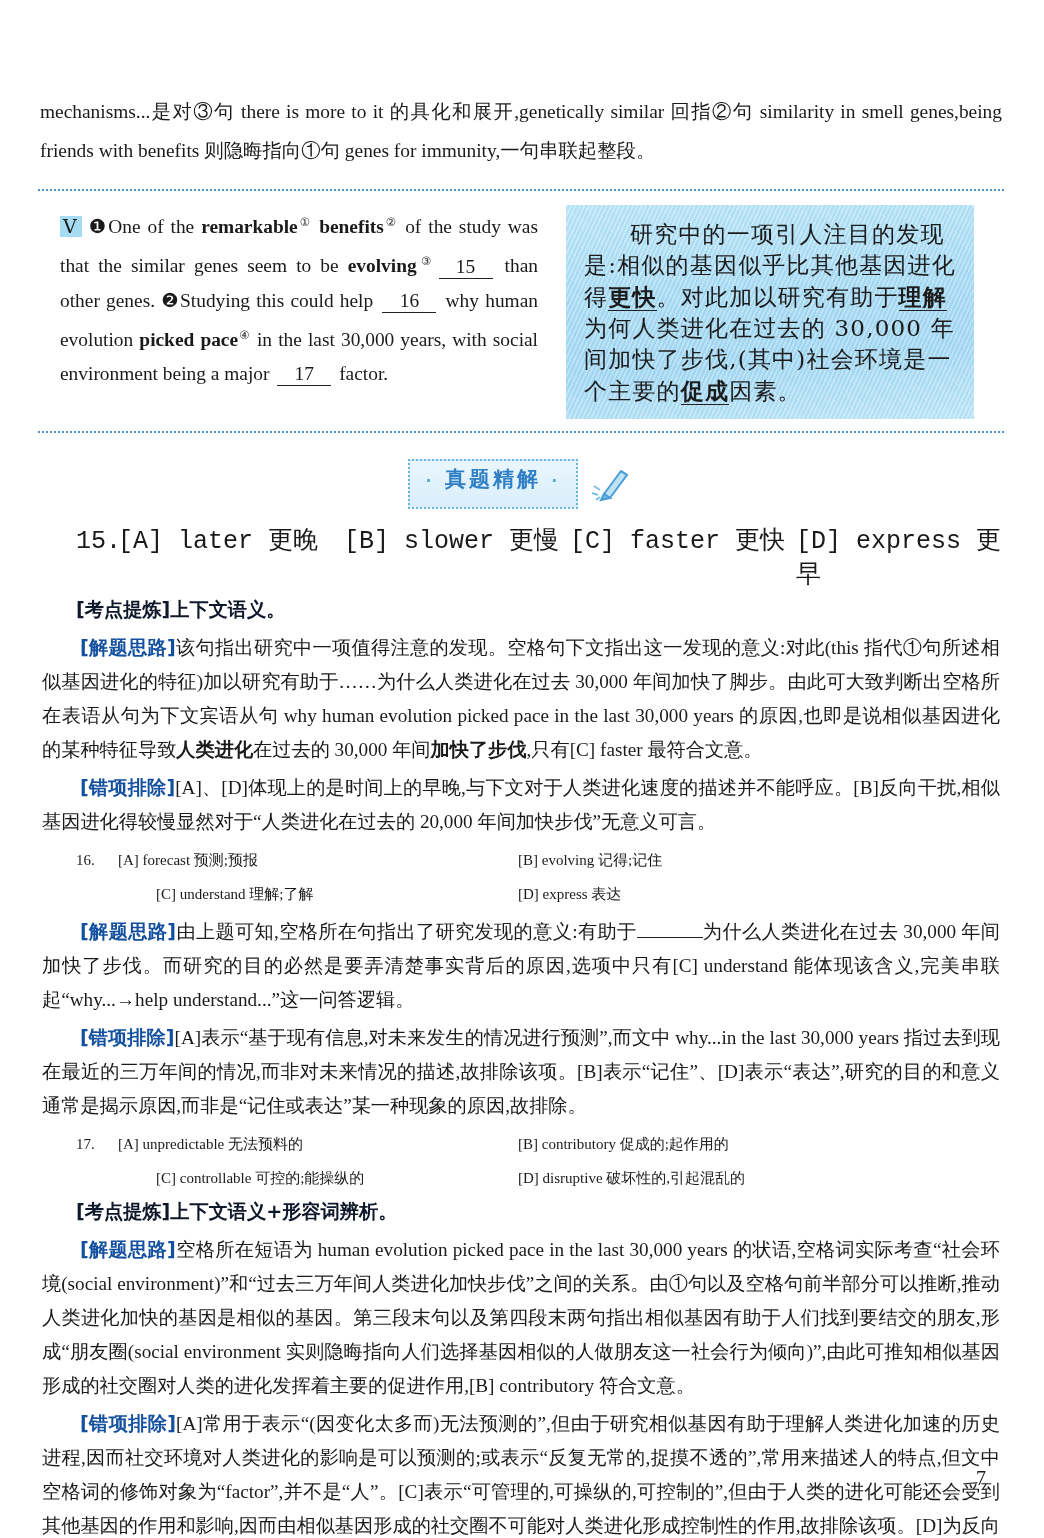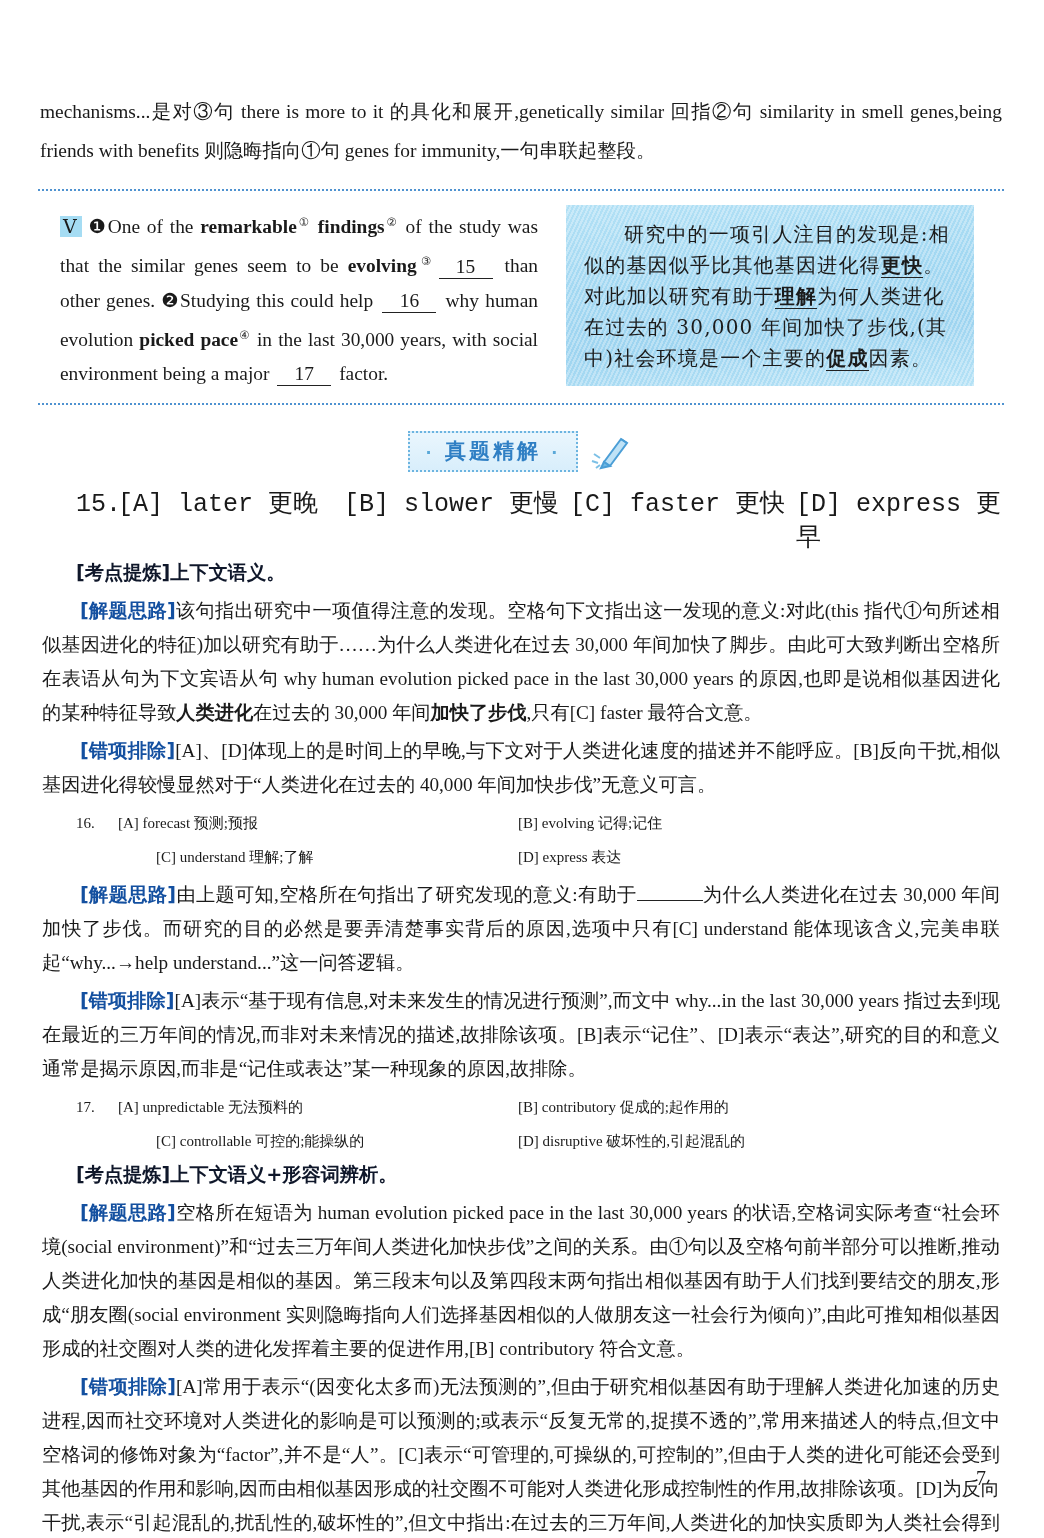--- a/index.html
+++ b/index.html
@@ -73,21 +73,21 @@
   }
 
   .passage-cn {
     width: 408px;
     margin-left: 28px;
     background:
       repeating-linear-gradient(115deg, rgba(255,255,255,0.30) 0 2px, rgba(160,215,240,0.12) 2px 4px),
       linear-gradient(175deg, #b5e2f6 0%, #a3d8f2 40%, #9ed4f0 70%, #b9e4f7 100%);
     padding: 14px 18px 12px 18px;
     box-sizing: border-box;
-    font-size: 20px;
+    font-size: 23px;
     line-height: 31px;
     color: #1b1b1b;
     letter-spacing: 1.2px;
     font-family: "DejaVu Serif", "Liberation Serif", serif;
   }
   .passage-cn .ind { text-indent: 2em; display: block; }
   .u { border-bottom: 1.4px solid #222; font-weight: bold; }
 
   
   .sec-header {
@@ -96,21 +96,21 @@
     align-items: center;
     margin: 26px 0 16px 0;
     gap: 12px;
   }
   .sec-title {
     border: 2px dotted #6cb4e0;
     color: #2f7fc4;
     font-size: 21px;
     font-weight: bold;
     letter-spacing: 3px;
-    padding: 4px 16px 5px 16px;
+    padding: 4px 16px 14px 16px;
     background: linear-gradient(180deg,#eaf6fd 0%, #d8eefb 100%);
     font-family: "DejaVu Sans", "Liberation Sans", sans-serif;
   }
   .sec-title .dot { color: #5aa8d8; font-size: 16px; }
   .pen-icon { width: 44px; height: 40px; }
 
   
   .qnum-row {
     font-size: 25px;
     line-height: 34px;
@@ -174,21 +174,21 @@
 <body>
 
 <div class="page">
 
   <p class="carryover">mechanisms...是对③句 there is more to it 的具化和展开,genetically similar 回指②句 similarity in smell genes,being friends with benefits 则隐晦指向①句 genes for immunity,一句串联起整段。</p>
 
   <div class="passage-block">
 
     <div class="passage-en">
       <span class="roman-mark">Ⅴ</span>
-      <span>❶</span><span>One of the </span><b class="b">remarkable</b><span class="sup">①</span><span> </span><b class="b">findings</b><span class="sup">②</span><span> of the study was that the similar genes seem to be </span><b class="b">evolving</b><span class="sup">③</span><span class="blank">15</span><span> than other genes.</span>
+      <span>❶</span><span>One of the </span><b class="b">remarkable</b><span class="sup">①</span><span> </span><b class="b">benefits</b><span class="sup">②</span><span> of the study was that the similar genes seem to be </span><b class="b">evolving</b><span class="sup">③</span><span class="blank">15</span><span> than other genes.</span>
       <span>❷</span><span>Studying this could help </span><span class="blank">16</span><span> why human evolution </span><b class="b">picked pace</b><span class="sup">④</span><span> in the last 30,000 years, with social environment being a major </span><span class="blank">17</span><span> factor.</span>
     </div>
 
     <div class="passage-cn">
       <span class="ind">
         <span>研究中的一项引人注目的发现是:相似的基因似乎比其他基因进化得</span><span class="u">更快</span><span>。对此加以研究有助于</span><span class="u">理解</span><span>为何人类进化在过去的 30,000 年间加快了步伐,(其中)社会环境是一个主要的</span><span class="u">促成</span><span>因素。</span>
       </span>
     </div>
   </div>
 
@@ -215,21 +215,21 @@
     <span class="opt opt-c"><span>[C]</span> <span>faster 更快</span></span>
     <span class="opt"><span>[D]</span> <span>express 更早</span></span>
   </div>
   <div class="tagline">
     <span class="tagtext">[考点提炼]</span><span class="tagtext">上下文语义。</span>
   </div>
   <p class="expl">
     <span class="lead-tag">[解题思路]</span><span>该句指出研究中一项值得注意的发现。空格句下文指出这一发现的意义:对此(this 指代①句所述相似基因进化的特征)加以研究有助于……为什么人类进化在过去 30,000 年间加快了脚步。由此可大致判断出空格所在表语从句为下文宾语从句 why human evolution picked pace in the last 30,000 years 的原因,也即是说相似基因进化的某种特征导致</span><b>人类进化</b><span>在过去的 30,000 年间</span><b>加快了步伐</b><span>,只有[C] faster 最符合文意。</span>
   </p>
   <p class="expl">
-    <span class="lead-tag">[错项排除]</span><span>[A]、[D]体现上的是时间上的早晚,与下文对于人类进化速度的描述并不能呼应。[B]反向干扰,相似基因进化得较慢显然对于“人类进化在过去的 40,000 年间加快步伐”无意义可言。</span>
+    <span class="lead-tag">[错项排除]</span><span>[A]、[D]体现上的是时间上的早晚,与下文对于人类进化速度的描述并不能呼应。[B]反向干扰,相似基因进化得较慢显然对于“人类进化在过去的 20,000 年间加快步伐”无意义可言。</span>
   </p>
 
   <div class="opt-grid2">
     <span class="qno">16.</span>
     <span class="half"><span>[A]</span> <span>forecast 预测;预报</span></span>
     <span><span>[B]</span> <span>evolving 记得;记住</span></span>
   </div>
   <div class="opt-grid2">
     <span class="qno"></span>
     <span class="half indent-opt" style="padding-left:38px;box-sizing:border-box;"><span>[C]</span> <span>understand 理解;了解</span></span>

